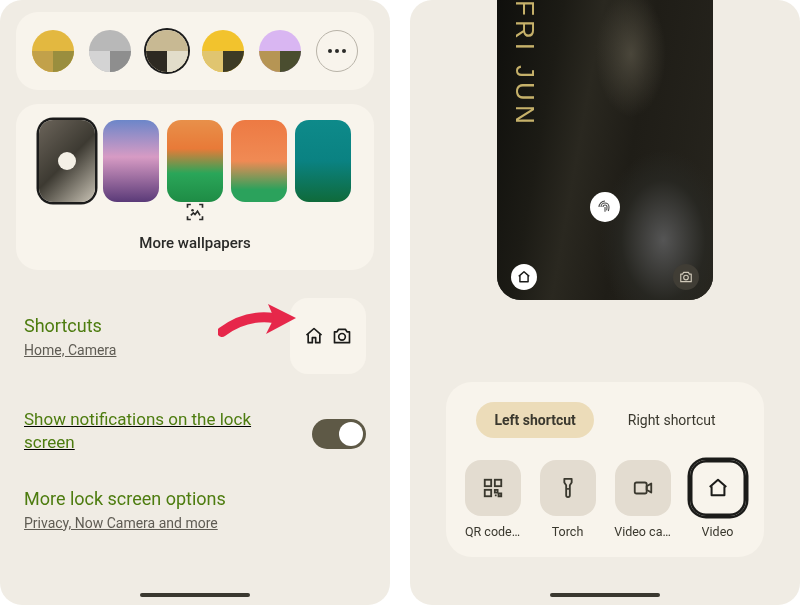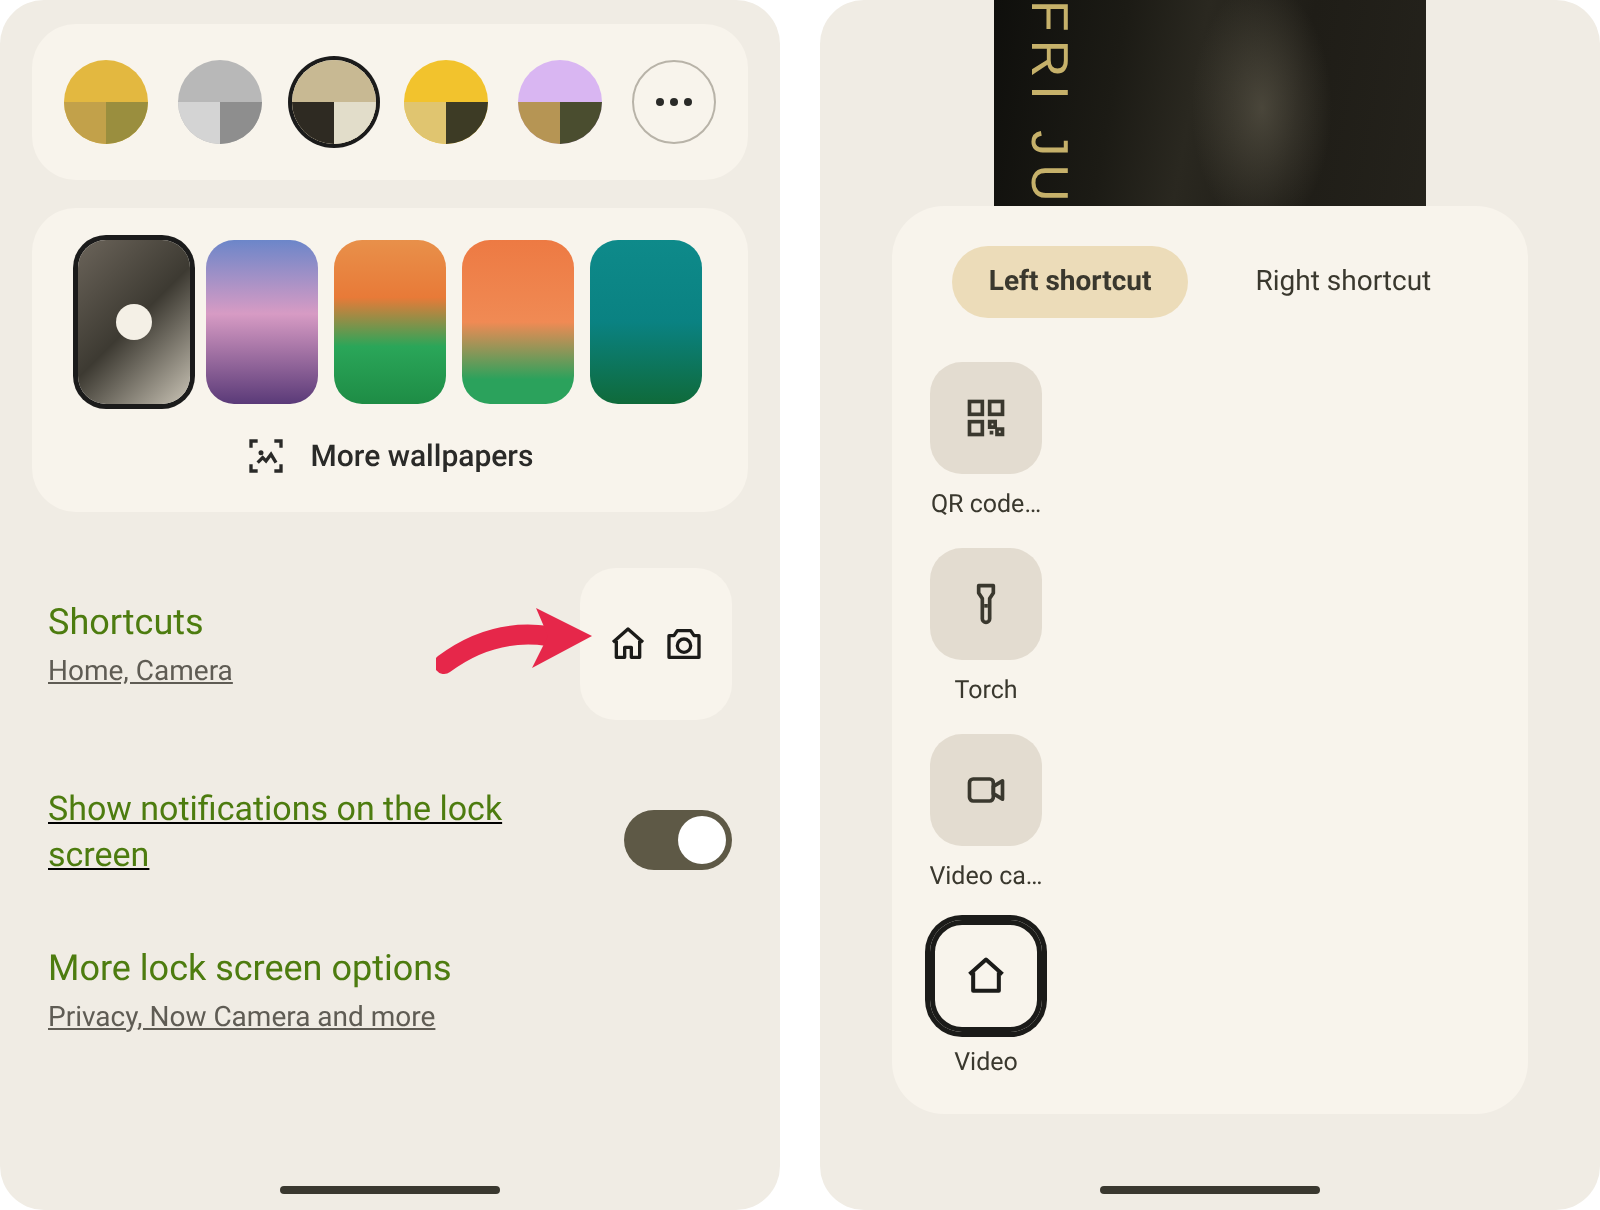--- a/index.html
+++ b/index.html
@@ -72,23 +72,24 @@
       cursor: pointer;
     }
     .wp-thumb.selected { box-shadow: 0 0 0 2.5px #1b1b1b; }
     .wp-dot {
       position: absolute; top: 50%; left: 50%;
       transform: translate(-50%, -50%);
       width: 18px; height: 18px; border-radius: 50%;
       background: #f4f0e6;
     }
     .more-wp-row {
-      margin-top: 16px; display: flex; align-items: center; justify-content: center;
+      display: flex; align-items: center; justify-content: center;
       gap: 12px; font-size: 15px; color: #2a2a28; font-weight: 500;
       cursor: pointer;
+      flex-direction: column;
     }
 
     .row-item {
       margin: 28px 24px 0 24px;
       display: flex; align-items: center; justify-content: space-between;
     }
     .row-text .title { font-size: 18px; color: #4d7c0f; margin-bottom: 6px; }
     .row-text .sub { font-size: 14px; color: #5f5c54; text-decoration: underline; }
     .shortcut-box {
       width: 76px; height: 76px; border-radius: 18px;
@@ -164,21 +165,21 @@
       display: flex; justify-content: center; gap: 16px;
     }
     .tab {
       padding: 10px 18px; border-radius: 22px;
       font-size: 14px; color: #3a382e;
       cursor: pointer;
     }
     .tab.active { background: #ecdcb9; font-weight: 700; }
     .option-grid {
       margin-top: 22px;
-      display: flex; gap: 14px; justify-content: flex-end; flex-direction: column;
+      display: flex; gap: 14px; justify-content: flex-end;
     }
     .option-col {
       display: flex; flex-direction: column; align-items: center; gap: 8px;
       width: 62px;
     }
     .opt-box {
       width: 56px; height: 56px; border-radius: 16px;
       background: #e3dcd0;
       display: flex; align-items: center; justify-content: center;
       cursor: pointer;

